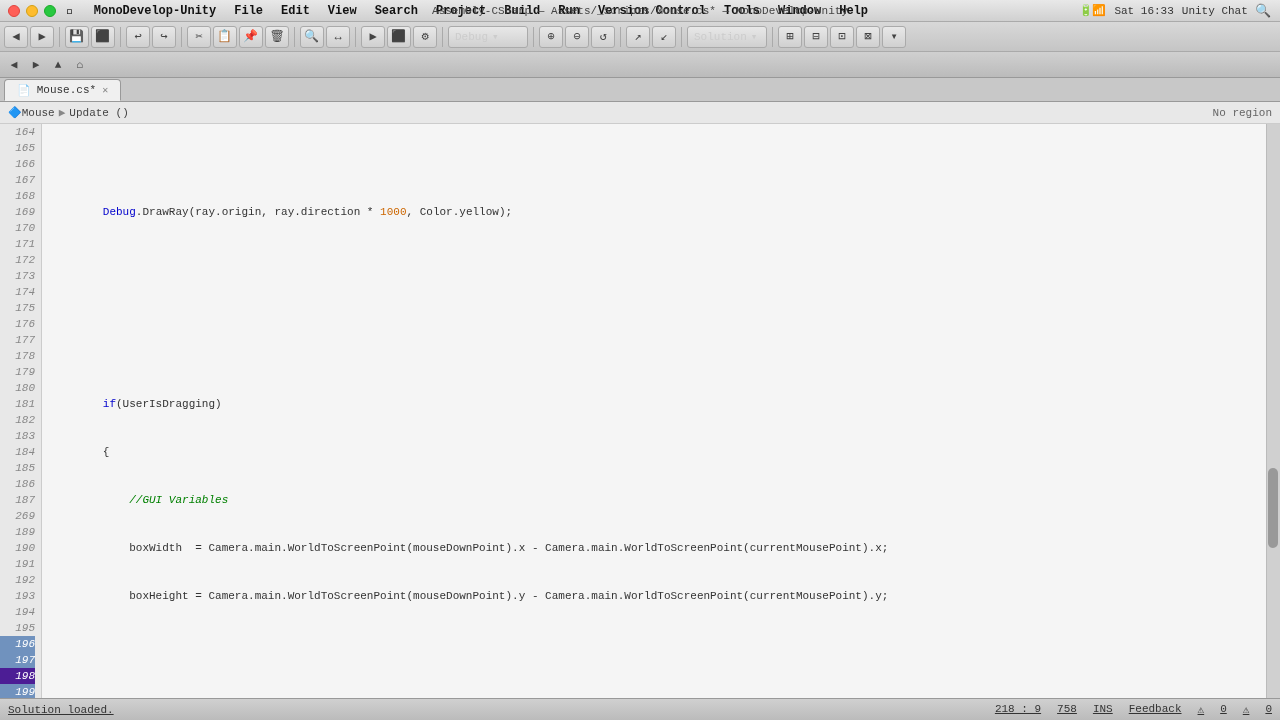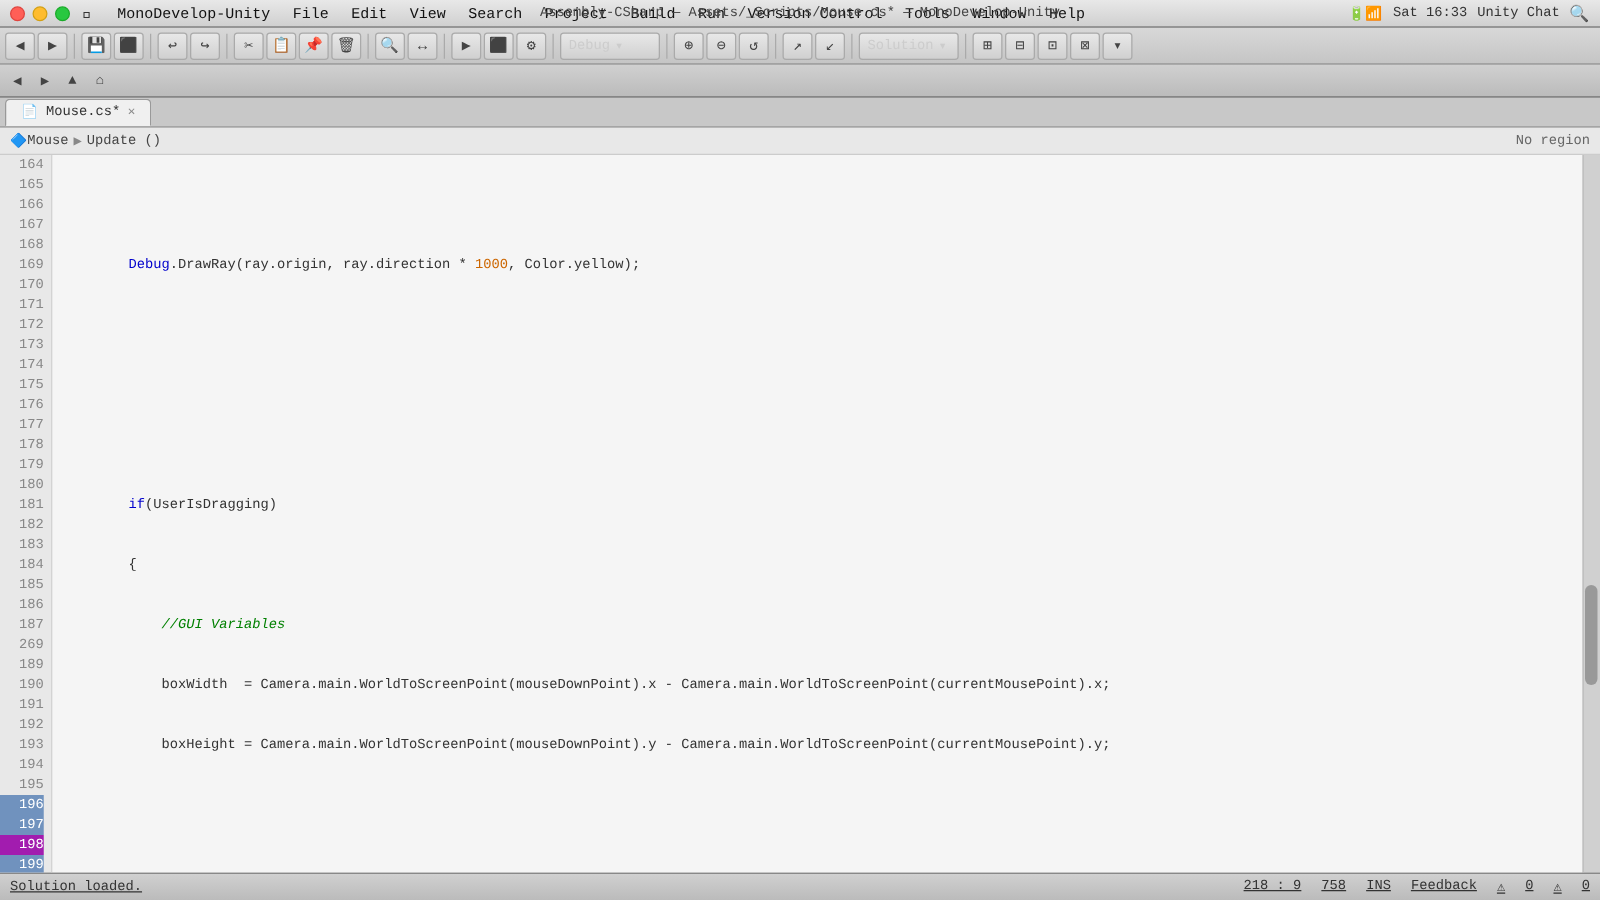--- a/index.html
+++ b/index.html
@@ -40,20 +40,21 @@
       margin-right: 12px;
       font-size: 13px;
       color: #333;
     }
     .menu-bar {
       display: flex;
       align-items: center;
       gap: 2px;
       font-size: 12px;
       color: #111;
+      font-weight: bold;
     }
     .menu-item {
       padding: 1px 8px;
       cursor: default;
     }
     .titlebar-center {
       position: absolute;
       left: 50%;
       transform: translateX(-50%);
       color: #444;
@@ -192,20 +193,21 @@
       padding-right: 6px;
       padding-top: 0;
       overflow: hidden;
       border-right: 1px solid #ccc;
       user-select: none;
     }
     .line-num {
       display: block;
       height: 16px;
       line-height: 16px;
+      font-style: italic;
     }
 
     
     #code-area {
       flex: 1;
       overflow: hidden;
       background: #f5f5f5;
       position: relative;
     }
     #code-content {
@@ -394,21 +396,21 @@
     <span class="line-num">269</span>
     <span class="line-num">189</span>
     <span class="line-num">190</span>
     <span class="line-num">191</span>
     <span class="line-num">192</span>
     <span class="line-num">193</span>
     <span class="line-num">194</span>
     <span class="line-num">195</span>
     <span class="line-num" style="background:#7092be;color:#fff">196</span>
     <span class="line-num" style="background:#7092be;color:#fff">197</span>
-    <span class="line-num" style="background:#a21caf;color:#fff">198</span>
+    <span class="line-num" style="background:#4c1d95;color:#fff">198</span>
     <span class="line-num" style="background:#7092be;color:#fff">199</span>
 
   </div>
 
   <div id="code-area">
     <div id="code-content">
       <span class="code-line">&nbsp;</span>
       <span class="code-line">        <span class="type">Debug</span>.DrawRay(ray.origin, ray.direction * <span class="num">1000</span>, Color.yellow);</span>
       <span class="code-line">&nbsp;</span>
       <span class="code-line">&nbsp;</span>

